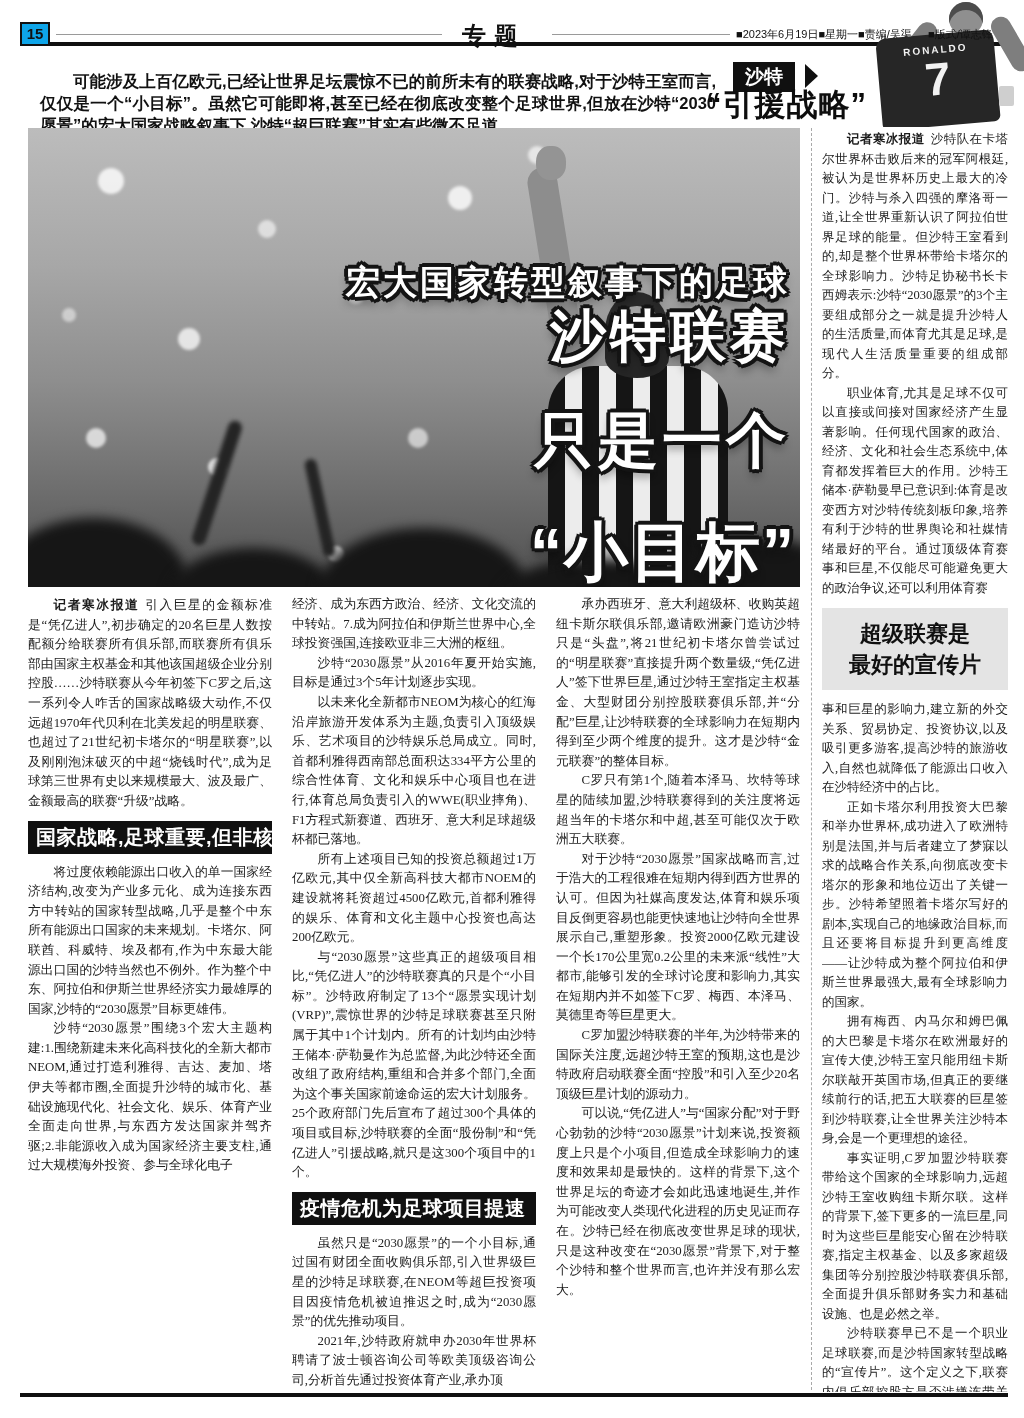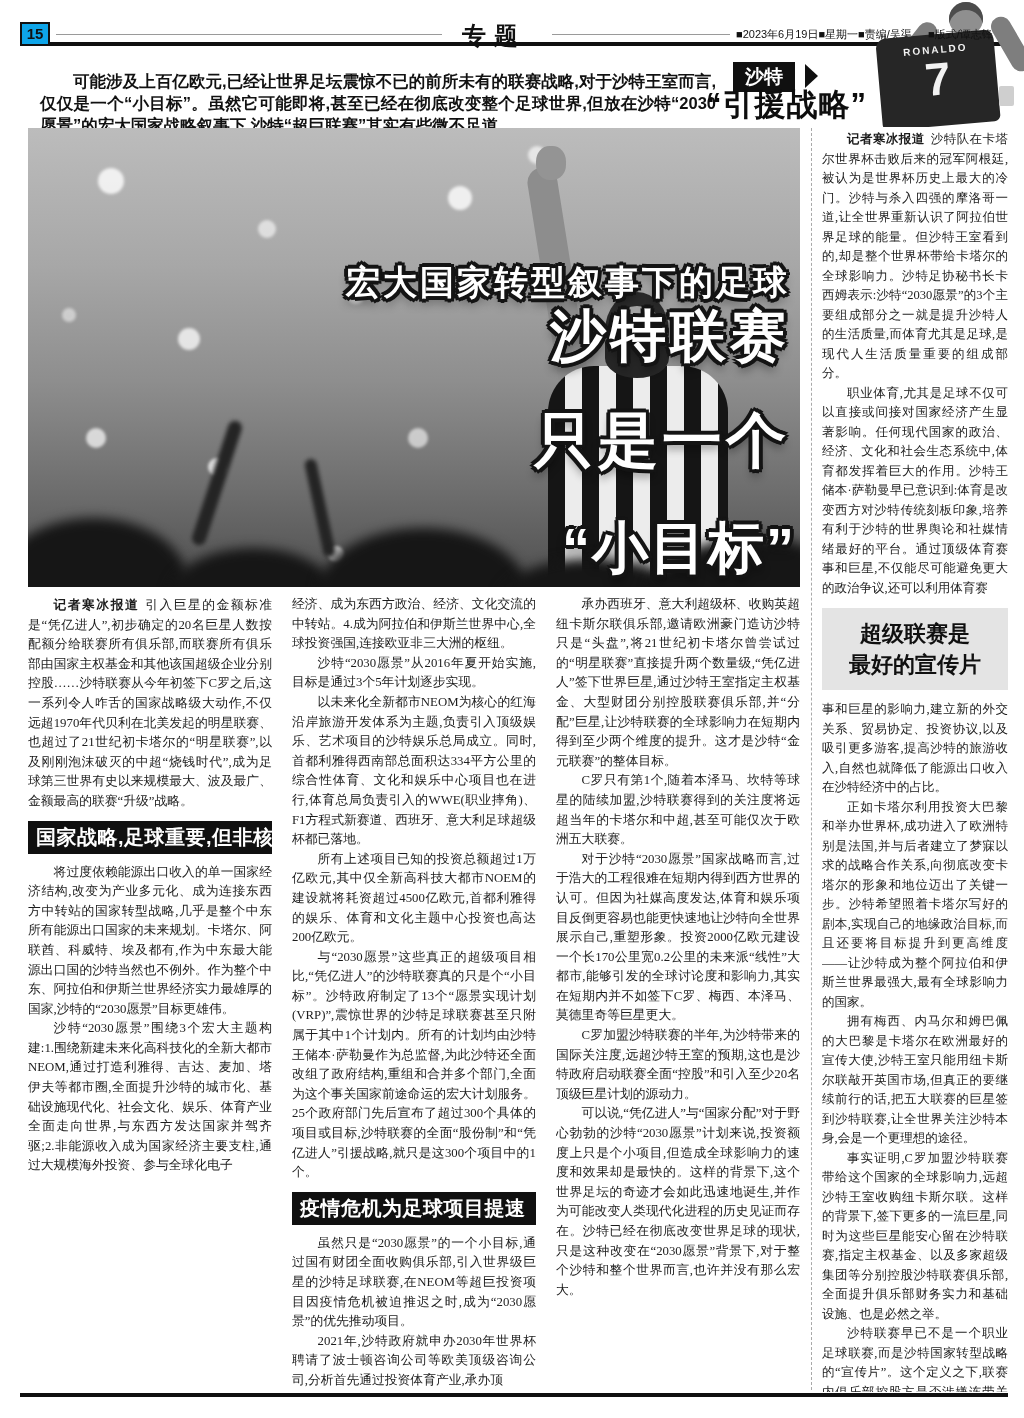--- a/index.html
+++ b/index.html
@@ -64,21 +64,21 @@
     border-radius:46px 46px 0 0; }
 
   
   .hl { position:absolute; right:10px; color:#ffffff; font-family:"Liberation Sans",sans-serif;
     font-weight:bold; text-align:right; line-height:1; white-space:nowrap;
     text-shadow:-3px -3px 0 #141414, 3px -3px 0 #141414, -3px 3px 0 #141414, 3px 3px 0 #141414,
       -4px 0 0 #141414, 4px 0 0 #141414, 0 -4px 0 #141414, 0 4px 0 #141414, 0 7px 10px rgba(0,0,0,.45); }
   .hl-kicker { top:138px; font-size:34px; letter-spacing:3px;font-family:Liberation Serif, serif; }
   .hl-1 { top:180px; font-size:56px; letter-spacing:4px; }
   .hl-2 { top:283px; font-size:60px; letter-spacing:4px; }
-  .hl-3 { top:392px; right:4px; font-size:56px; letter-spacing:2px; }
+  .hl-3 { top:392px; right:4px; font-size:64px; letter-spacing:2px; }
 
   
   .vsep { position:absolute; left:811px; top:128px; height:1262px; width:0; border-left:1px dashed #a9a9a9; }
 
   
   .sidebar { position:absolute; left:822px; top:130px; width:186px; height:1262px; overflow:hidden;
     font-size:12.5px; line-height:19.5px; color:#1c1c1c; text-align:justify; }
   .sidebar p { text-indent:2em; }
   .sidebar p.cont { text-indent:0; }
   .lead-label { font-family:"Liberation Sans",sans-serif; font-weight:bold; margin-right:6px; }
@@ -181,21 +181,21 @@
   </div>
 
   <div class="columns">
     <div class="col">
       <p><span class="lead-label">记者寒冰报道</span><span>引入巨星的金额标准是“凭亿进人”,初步确定的20名巨星人数按配额分给联赛所有俱乐部,而联赛所有俱乐部由国家主权基金和其他该国超级企业分别控股……沙特联赛从今年初签下C罗之后,这一系列令人咋舌的国家战略级大动作,不仅远超1970年代贝利在北美发起的明星联赛、也超过了21世纪初卡塔尔的“明星联赛”,以及刚刚泡沫破灭的中超“烧钱时代”,成为足球第三世界有史以来规模最大、波及最广、金额最高的联赛“升级”战略。</span></p>
       <div class="black-bar">国家战略,足球重要,但非核心</div>
       <p>将过度依赖能源出口收入的单一国家经济结构,改变为产业多元化、成为连接东西方中转站的国家转型战略,几乎是整个中东所有能源出口国家的未来规划。卡塔尔、阿联酋、科威特、埃及都有,作为中东最大能源出口国的沙特当然也不例外。作为整个中东、阿拉伯和伊斯兰世界经济实力最雄厚的国家,沙特的“2030愿景”目标更雄伟。</p>
       <p>沙特“2030愿景”围绕3个宏大主题构建:1.围绕新建未来化高科技化的全新大都市NEOM,通过打造利雅得、吉达、麦加、塔伊夫等都市圈,全面提升沙特的城市化、基础设施现代化、社会文化、娱乐、体育产业全面走向世界,与东西方发达国家并驾齐驱;2.非能源收入成为国家经济主要支柱,通过大规模海外投资、参与全球化电子</p>
     </div>
     <div class="col">
-      <p class="cont">经济、成为东西方政治、经济、文化交流的中转站。4.成为阿拉伯和伊斯兰世界中心,全球投资强国,连接欧亚非三大洲的枢纽。</p>
+      <p class="cont">经济、成为东西方政治、经济、文化交流的中转站。7.成为阿拉伯和伊斯兰世界中心,全球投资强国,连接欧亚非三大洲的枢纽。</p>
       <p>沙特“2030愿景”从2016年夏开始实施,目标是通过3个5年计划逐步实现。</p>
       <p>以未来化全新都市NEOM为核心的红海沿岸旅游开发体系为主题,负责引入顶级娱乐、艺术项目的沙特娱乐总局成立。同时,首都利雅得西南部总面积达334平方公里的综合性体育、文化和娱乐中心项目也在进行,体育总局负责引入的WWE(职业摔角)、F1方程式新赛道、西班牙、意大利足球超级杯都已落地。</p>
       <p>所有上述项目已知的投资总额超过1万亿欧元,其中仅全新高科技大都市NOEM的建设就将耗资超过4500亿欧元,首都利雅得的娱乐、体育和文化主题中心投资也高达200亿欧元。</p>
       <p>与“2030愿景”这些真正的超级项目相比,“凭亿进人”的沙特联赛真的只是个“小目标”。沙特政府制定了13个“愿景实现计划(VRP)”,震惊世界的沙特足球联赛甚至只附属于其中1个计划内。所有的计划均由沙特王储本·萨勒曼作为总监督,为此沙特还全面改组了政府结构,重组和合并多个部门,全面为这个事关国家前途命运的宏大计划服务。25个政府部门先后宣布了超过300个具体的项目或目标,沙特联赛的全面“股份制”和“凭亿进人”引援战略,就只是这300个项目中的1个。</p>
       <div class="black-bar">疫情危机为足球项目提速</div>
       <p>虽然只是“2030愿景”的一个小目标,通过国有财团全面收购俱乐部,引入世界级巨星的沙特足球联赛,在NEOM等超巨投资项目因疫情危机被迫推迟之时,成为“2030愿景”的优先推动项目。</p>
       <p>2021年,沙特政府就申办2030年世界杯聘请了波士顿咨询公司等欧美顶级咨询公司,分析首先通过投资体育产业,承办顶</p>
     </div>
     <div class="col">
       <p>承办西班牙、意大利超级杯、收购英超纽卡斯尔联俱乐部,邀请欧洲豪门造访沙特只是“头盘”,将21世纪初卡塔尔曾尝试过的“明星联赛”直接提升两个数量级,“凭亿进人”签下世界巨星,通过沙特王室指定主权基金、大型财团分别控股联赛俱乐部,并“分配”巨星,让沙特联赛的全球影响力在短期内得到至少两个维度的提升。这才是沙特“金元联赛”的整体目标。</p>

